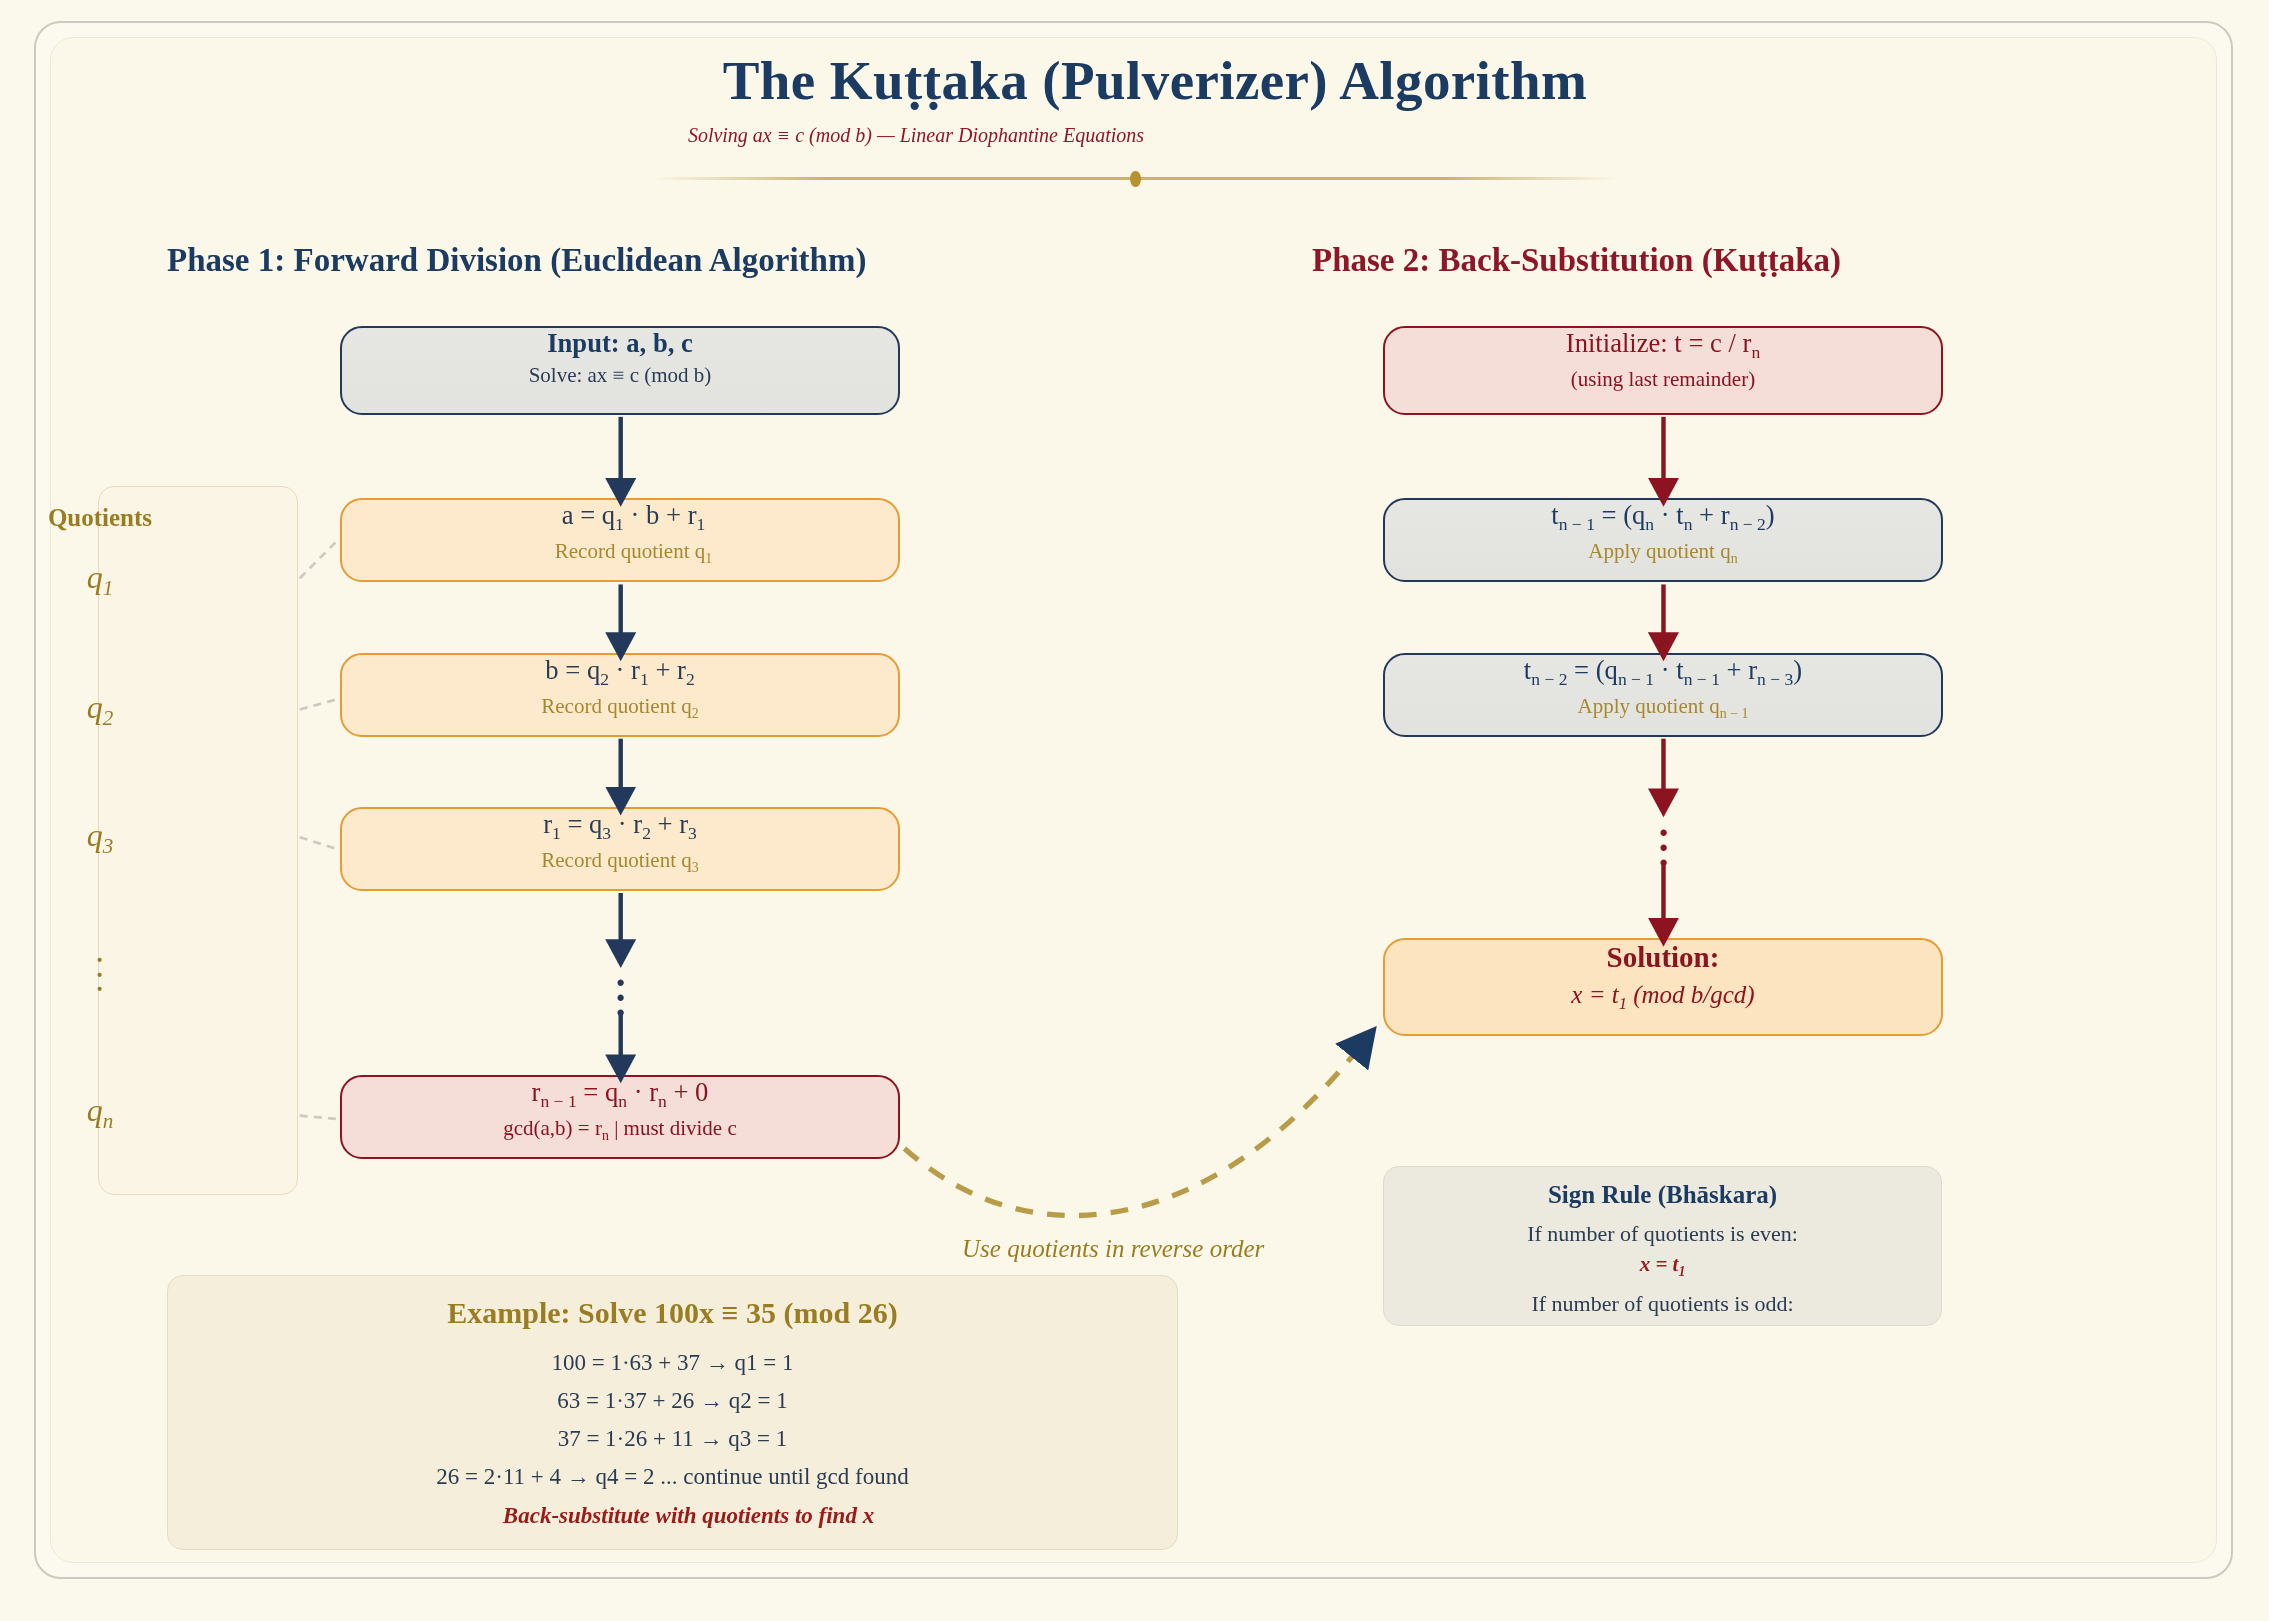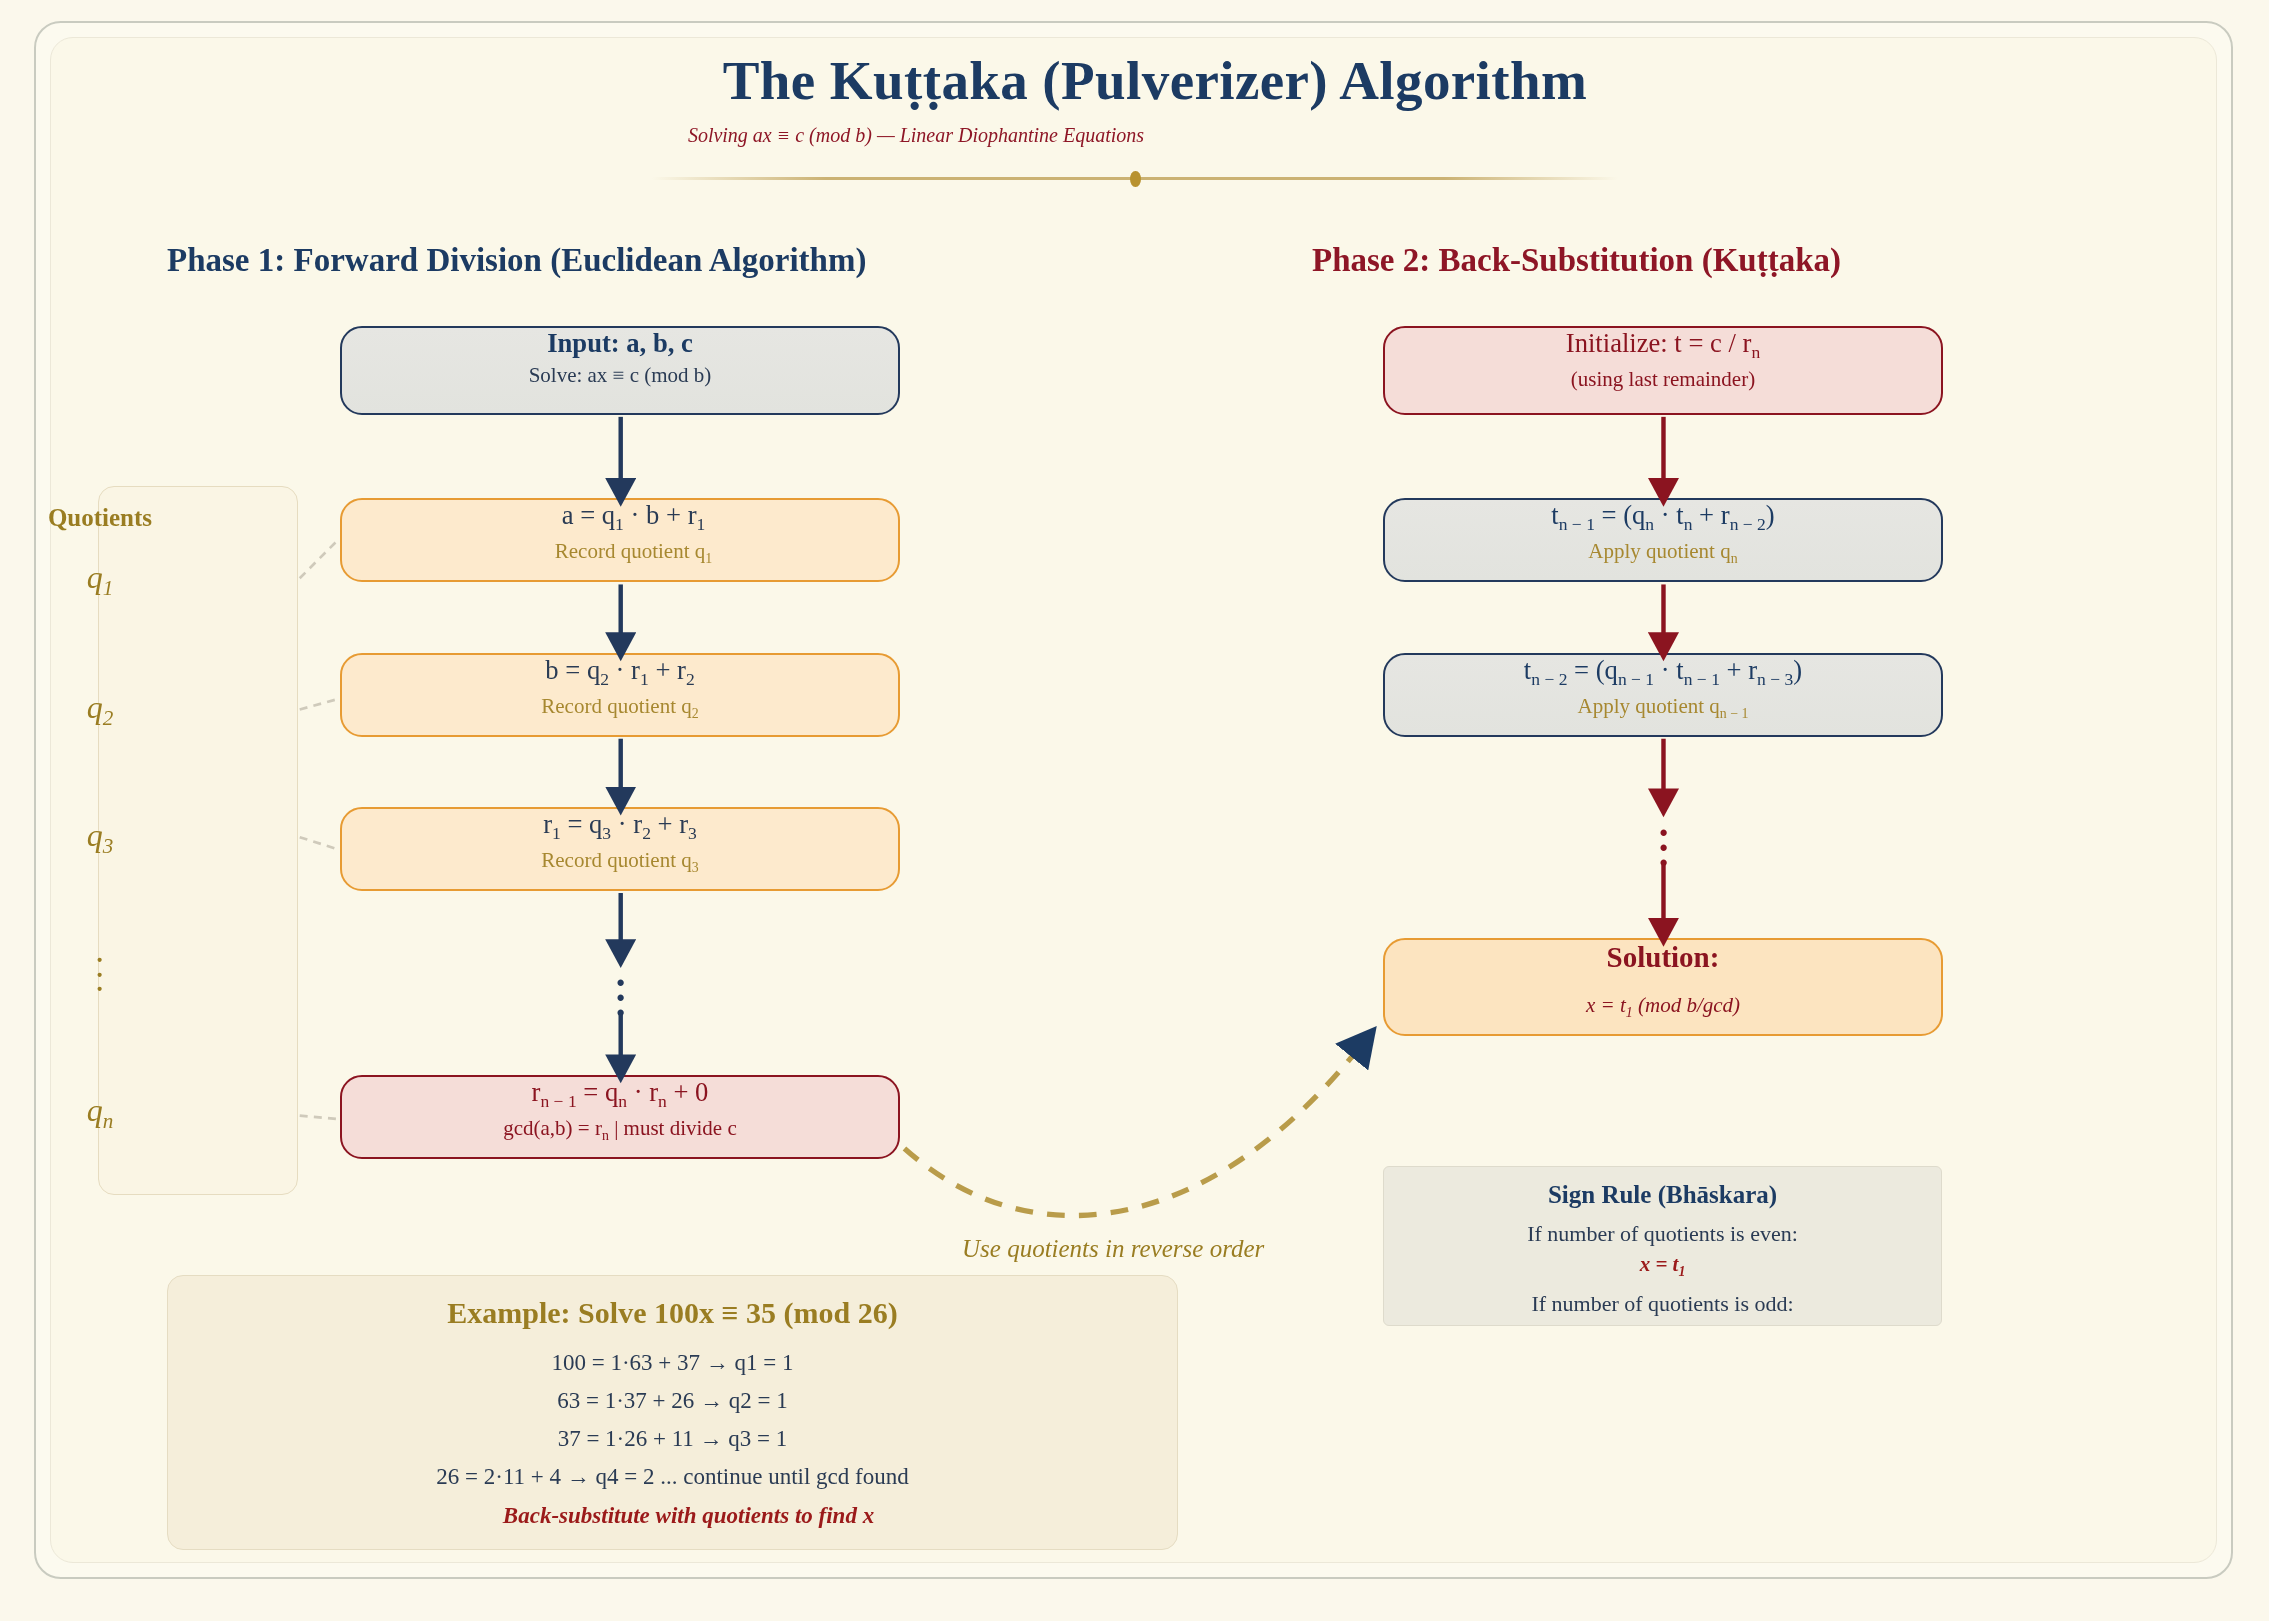--- a/index.html
+++ b/index.html
@@ -210,21 +210,21 @@
     padding-left: 32px;
   }
 
   
   .sign-box {
     position: absolute;
     left: 1383px; top: 1166px;
     width: 559px; height: 160px;
     background: #eceade;
     border: 1.8px solid #dedbcc;
-    border-radius: 6px;
+    border-radius: 16px;
     box-sizing: border-box;
     padding-top: 14px;
     overflow: hidden;
   }
   .sign-title {
     text-align: center;
     font-size: 25px;
     font-weight: bold;
     color: #1c3b63;
     margin-bottom: 12.4px;
@@ -330,21 +330,21 @@
 
   <div class="node n-navy" style="left:1383px; top:653px; width:560px; height:84px;">
     <div class="main">t<sub>n − 2</sub> = (q<sub>n − 1</sub> · t<sub>n − 1</sub> + r<sub>n − 3</sub>)</div>
     <div class="sub sub-gold">Apply quotient q<sub>n − 1</sub></div>
   </div>
 
   <div class="vdots" style="left:1628px; top:816px; width:71px; color:#8b1420;">.<br>.<br>.</div>
 
   <div class="node n-solution" style="left:1383px; top:938px; width:560px; height:98px;">
     <div class="main bold" style="font-size:29px;">Solution:</div>
-    <div class="main ital" style="font-size:21px; margin-top:19px;font-style:italic;">x = t<sub>1</sub> (mod b/gcd)</div>
+    <div class="main ital" style="font-size:25px; margin-top:6px;font-style:italic;">x = t<sub>1</sub> (mod b/gcd)</div>
   </div>
 
   <div class="sign-box">
     <div class="sign-title">Sign Rule (Bhāskara)</div>
     <div class="sign-line">If number of quotients is even:</div>
     <div class="sign-eq">x = t<sub>1</sub></div>
     <div class="sign-line">If number of quotients is odd:</div>
     <div class="sign-eq">x = b − t</div>
   </div>
 

